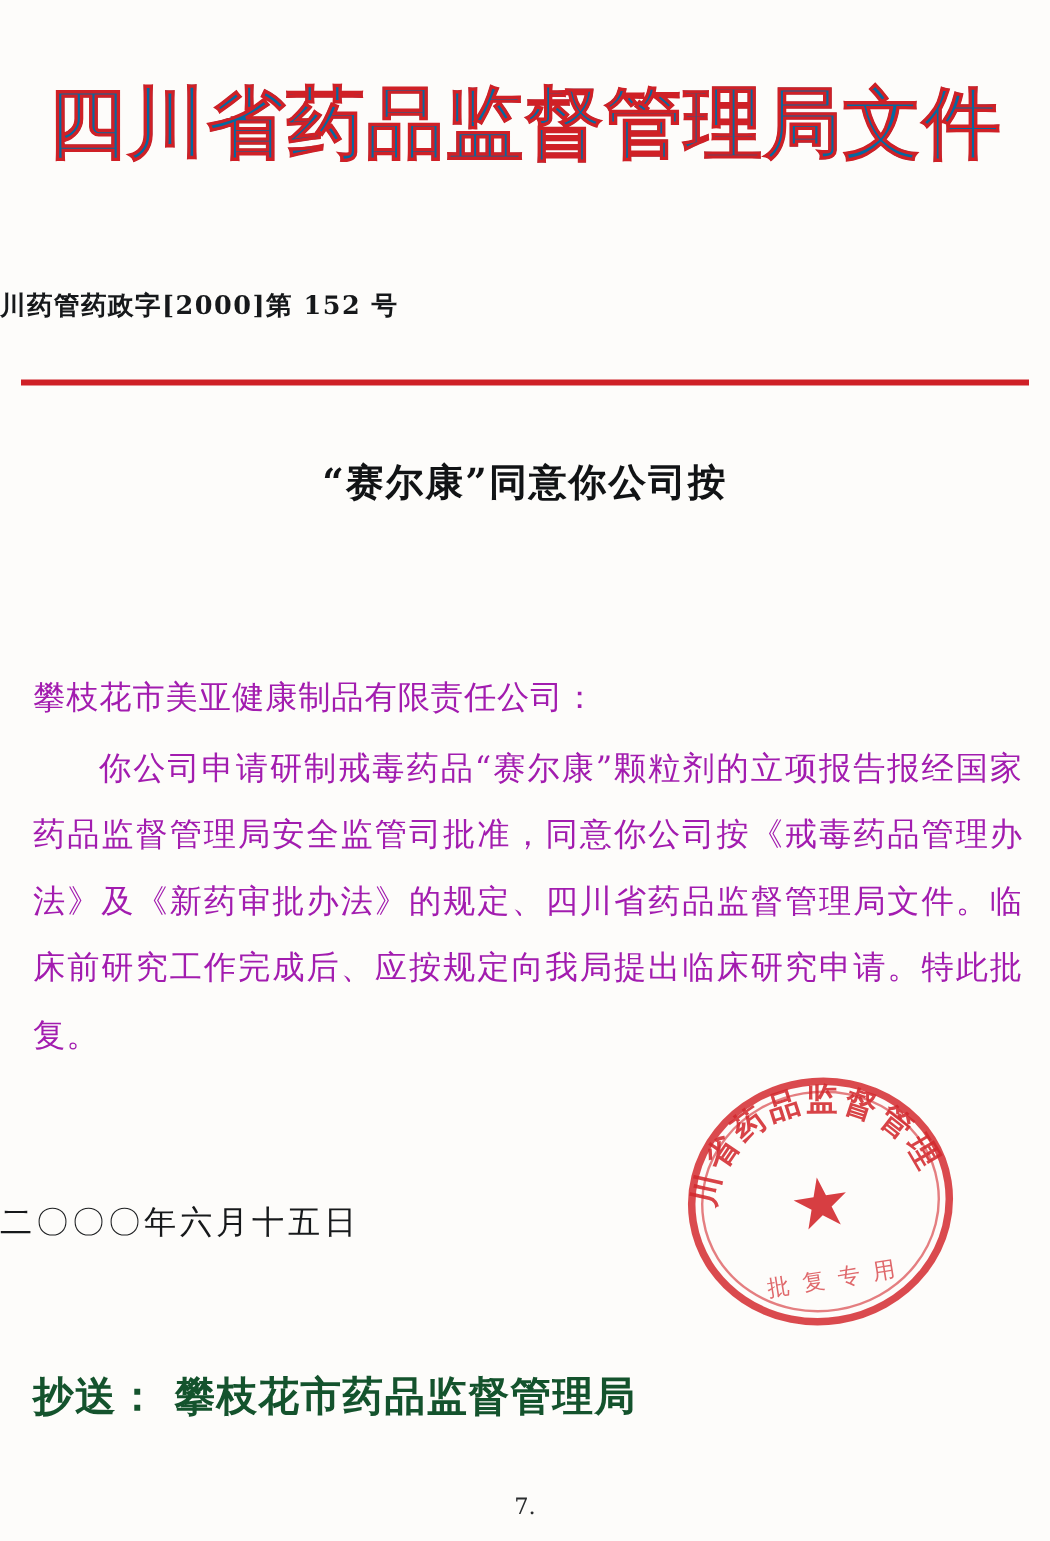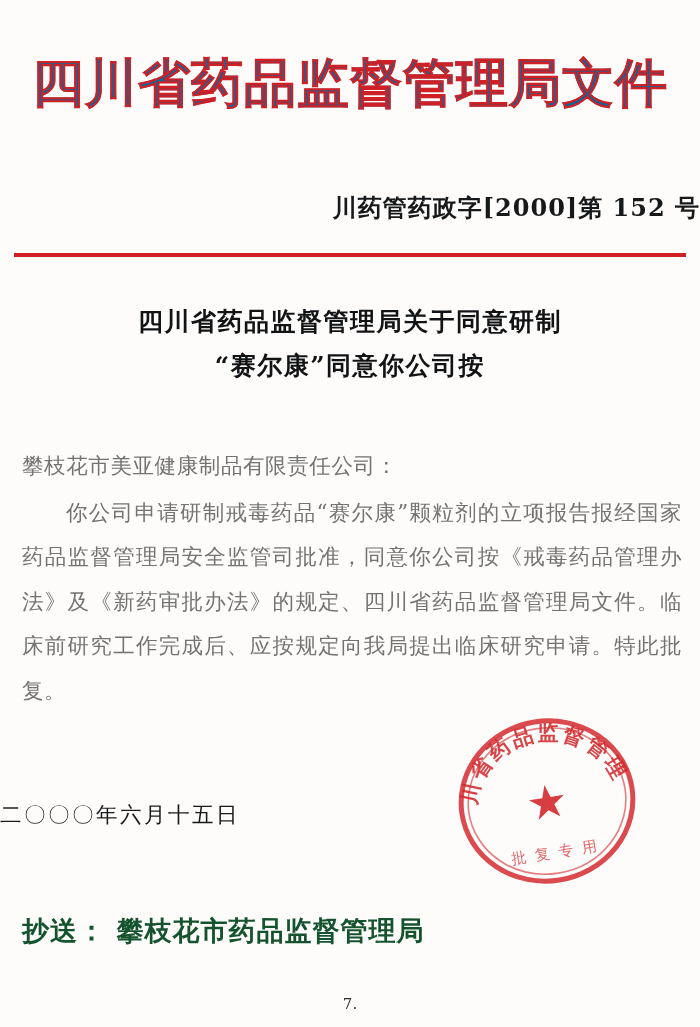--- a/index.html
+++ b/index.html
@@ -37,24 +37,24 @@
     margin-top: 28px;
     -webkit-text-stroke: 0.6px #cf2026;
   }
 
   
   .doc-number {
     position: absolute;
     top: 192px;
     left: 0;
     width: 700px;
-    text-align: right;
+    text-align: left;
     font-family: "DejaVu Serif", "Liberation Serif", serif;
     font-weight: bold;
-    font-size: 24px;
+    font-size: 17px;
     letter-spacing: 1px;
     color: #16181a;
   }
 
   
   .red-rule {
     position: absolute;
     top: 253px;
     left: 14px;
     width: 672px;
@@ -80,21 +80,21 @@
   
   .body-block {
     position: absolute;
     top: 444px;
     left: 22px;
     width: 660px;
     font-family: "DejaVu Serif", "Liberation Serif", serif;
     font-size: 21.5px;
     line-height: 2.07;
     letter-spacing: 0.6px;
-    color: #737373;
+    color: #a21caf;
   }
   .addressee {
     margin: 0 0 2px 0;
   }
   .para {
     margin: 0;
     text-indent: 2.05em;
     text-align: justify;
     text-justify: inter-character;
   }
@@ -156,21 +156,20 @@
 
   <div class="masthead">
     <div class="masthead-title">四川省药品监督管理局文件</div>
   </div>
 
   <div class="doc-number">川药管药政字[2000]第 152 号</div>
 
   <div class="red-rule"></div>
 
   <div class="title-block">
-    <div>四川省药品监督管理局关于同意研制</div>
     <div>“赛尔康”同意你公司按</div>
   </div>
 
   <div class="body-block">
     <p class="addressee">攀枝花市美亚健康制品有限责任公司：</p>
     <p class="para">你公司申请研制戒毒药品“赛尔康”颗粒剂的立项报告报经国家药品监督管理局安全监管司批准，同意你公司按《戒毒药品管理办法》及《新药审批办法》的规定、四川省药品监督管理局文件。临床前研究工作完成后、应按规定向我局提出临床研究申请。特此批复。</p>
   </div>
 
   <div class="seal">
     <svg width="190" height="190" viewBox="0 0 190 190" xmlns="http://www.w3.org/2000/svg">

